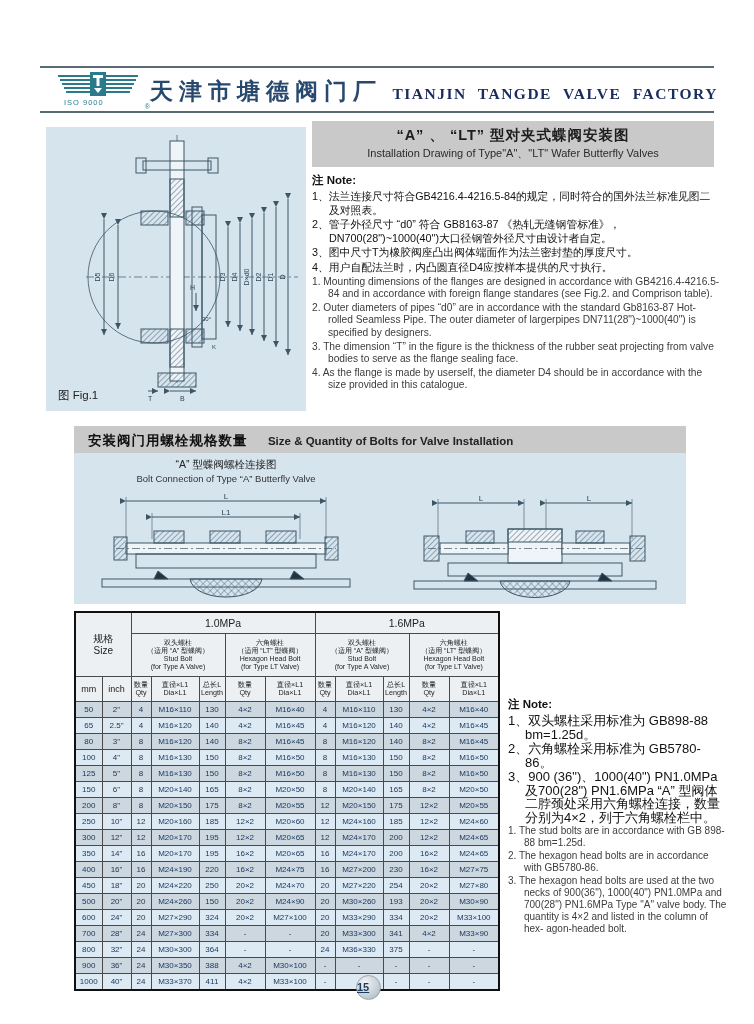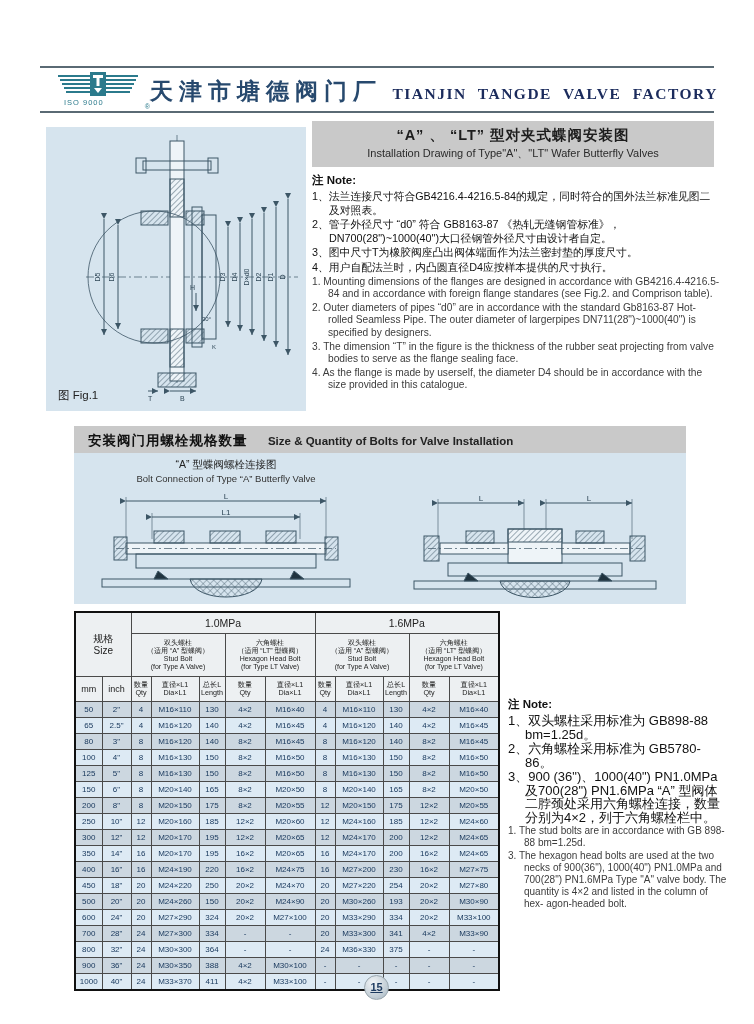--- a/index.html
+++ b/index.html
@@ -53,23 +53,23 @@
   .th-sub{font-size:7.2px;line-height:8px;height:24px;}
   .th-unit{font-size:9px;height:24px;}
   .spec-table tbody td{font-size:8px;height:15px;color:#15355a;}
   .spec-table tbody tr:nth-child(odd) td{background:#ccd7e0;}
   .spec-table tbody tr:nth-child(even) td{background:#ddeaf4;}
   
   .notes2{position:absolute;left:508px;top:697px;width:220px;}
   .notes2 .note-cn{font-size:13px;line-height:13.5px;}
   .notes2 .note-en{font-size:10px;line-height:12px;}
   
-  .page-num{position:absolute;left:364px;top:975px;width:23px;height:23px;border-radius:50%;
+  .page-num{position:absolute;left:356px;top:975px;width:23px;height:23px;border-radius:50%;
             background:radial-gradient(circle at 35% 30%, #f2f5f7, #b9c6cf 75%, #9fb0ba);
-            border:1px solid #9aa7af;text-align:center;line-height:23px;font-size:11px;
+            border:1px solid #9aa7af;text-align:left;line-height:23px;font-size:11px;
             font-weight:bold;color:#1d3a5f;text-decoration:underline;}
   svg text{font-family:"Liberation Sans",sans-serif;}
 </style>
 </head>
 <body>
 
 <div class="page">
 
   <div class="rule top"></div>
 
@@ -629,19 +629,20 @@
 
   <div class="notes2">
     <div class="notes-label">注 Note:</div>
     <div>
         <div class="note-cn">1、双头螺柱采用标准为  GB898-88 bm=1.25d。</div>
         <div class="note-cn">2、六角螺栓采用标准为 GB5780-86。</div>
         <div class="note-cn">3、900 (36")、1000(40") PN1.0MPa 及700(28") PN1.6MPa “A” 型阀体二脖颈处采用六角螺栓连接，数量分别为4×2，列于六角螺栓栏中。</div>
       </div>
     <div>
         <div class="note-en">1. The stud bolts are in accordance with GB 898-88 bm=1.25d.</div>
+        <div class="note-en">2. The hexagon head bolts are in accordance with GB5780-86.</div>
         <div class="note-en">3. The hexagon head bolts are used at the two necks of 900(36"), 1000(40") PN1.0MPa and 700(28") PN1.6MPa Type "A" valve body. The quantity is 4×2 and listed in the column of hex- agon-headed bolt.</div>
       </div>
   </div>
 
   <div class="page-num">15</div>
 
 </div>
 
 </body></html>

